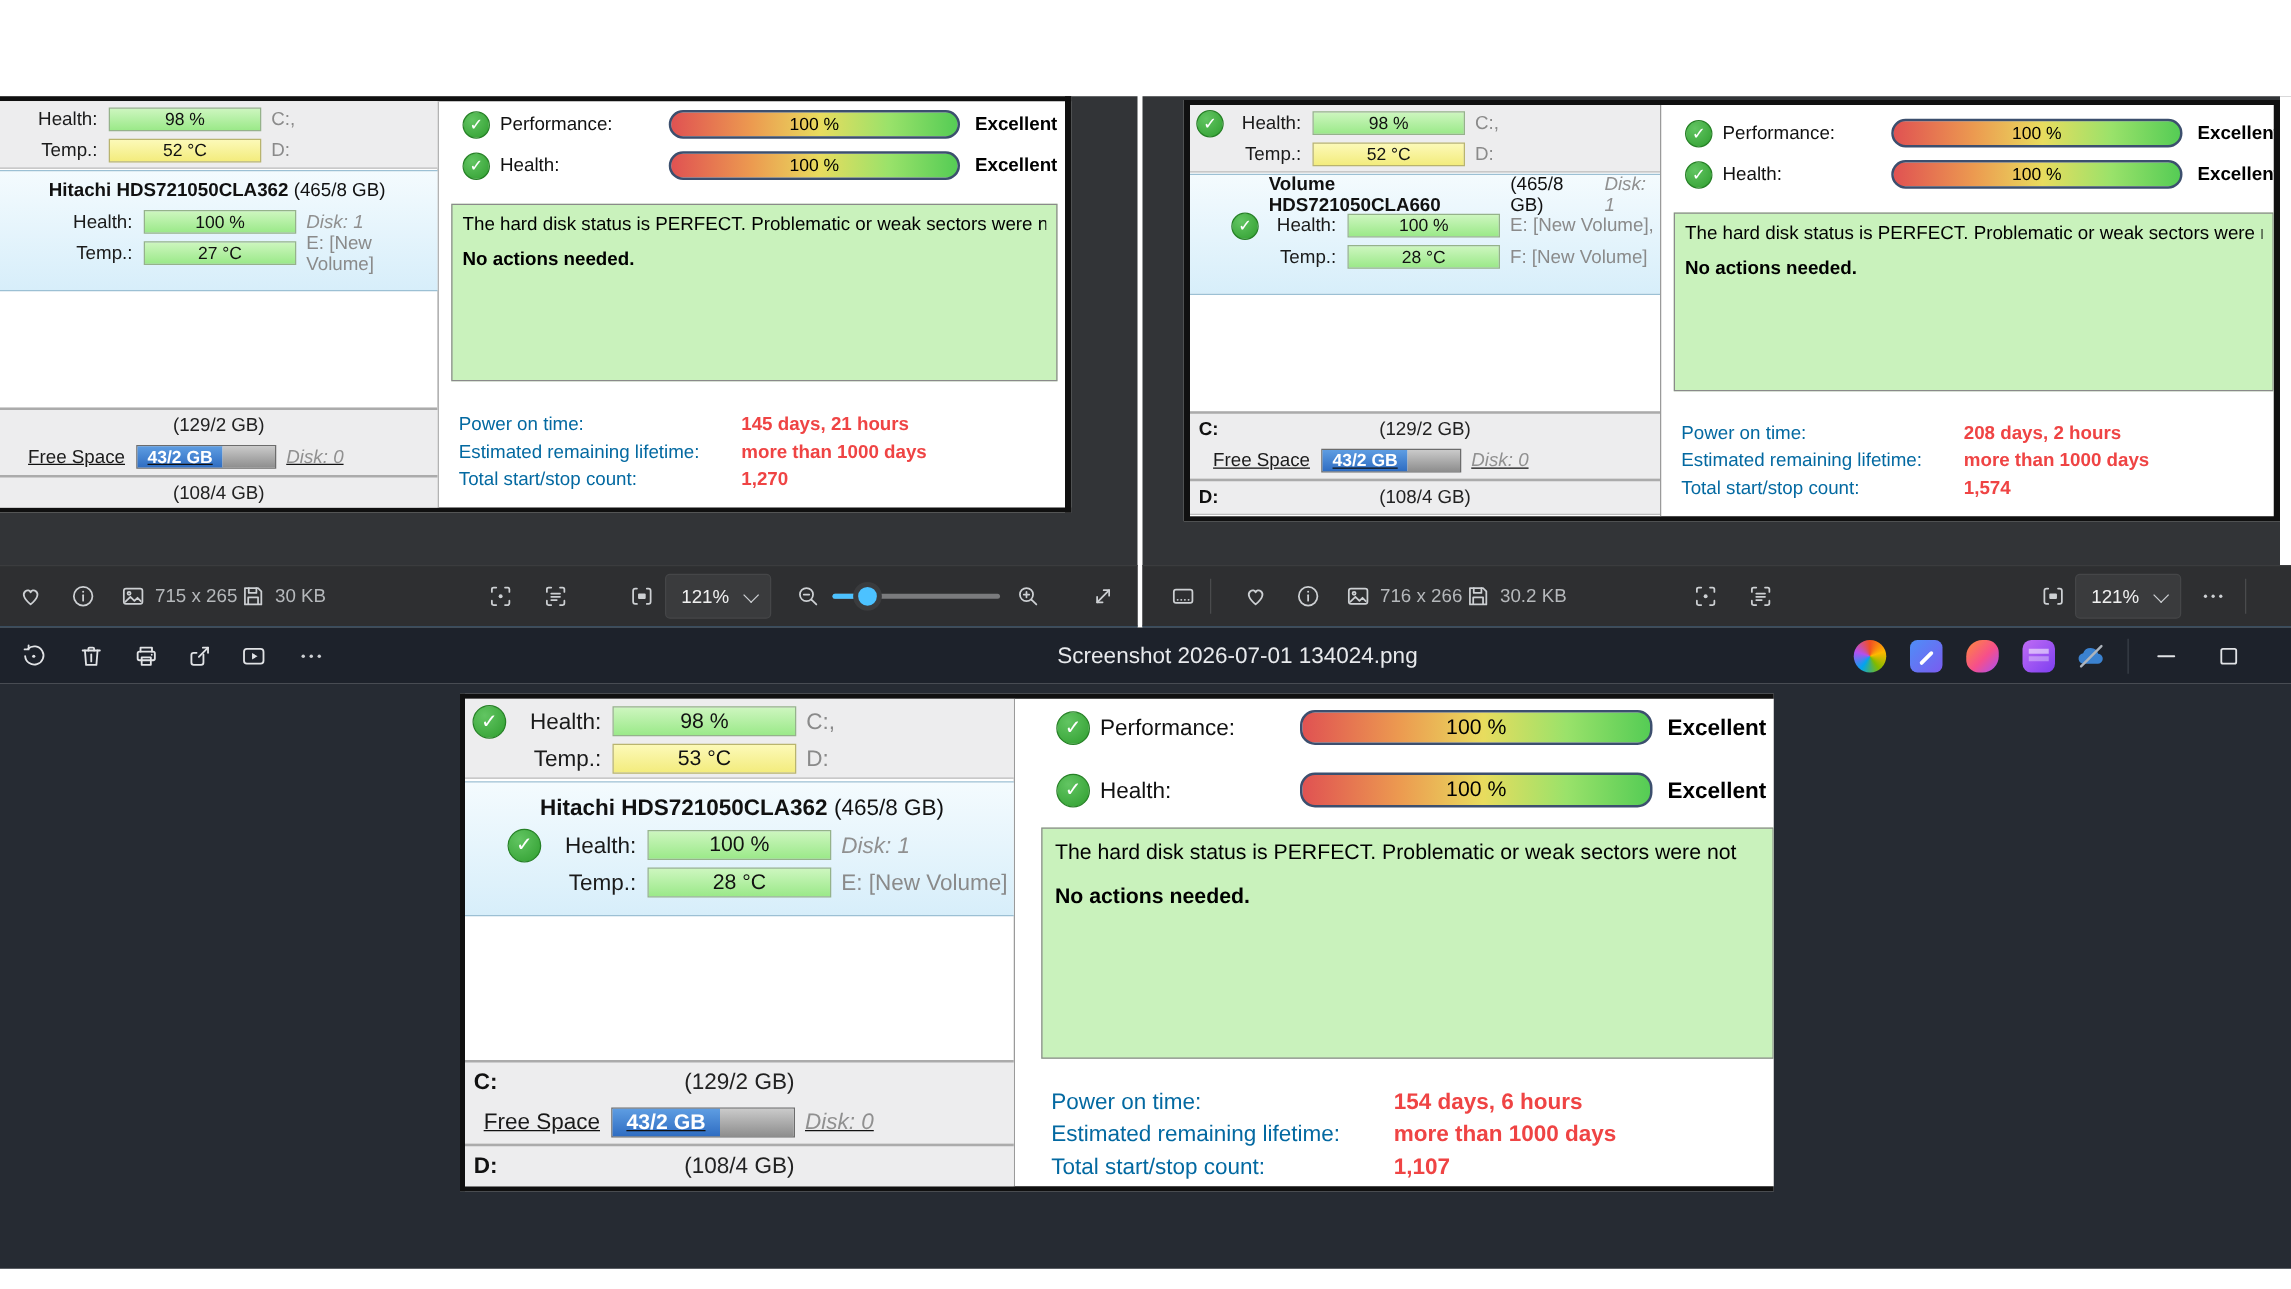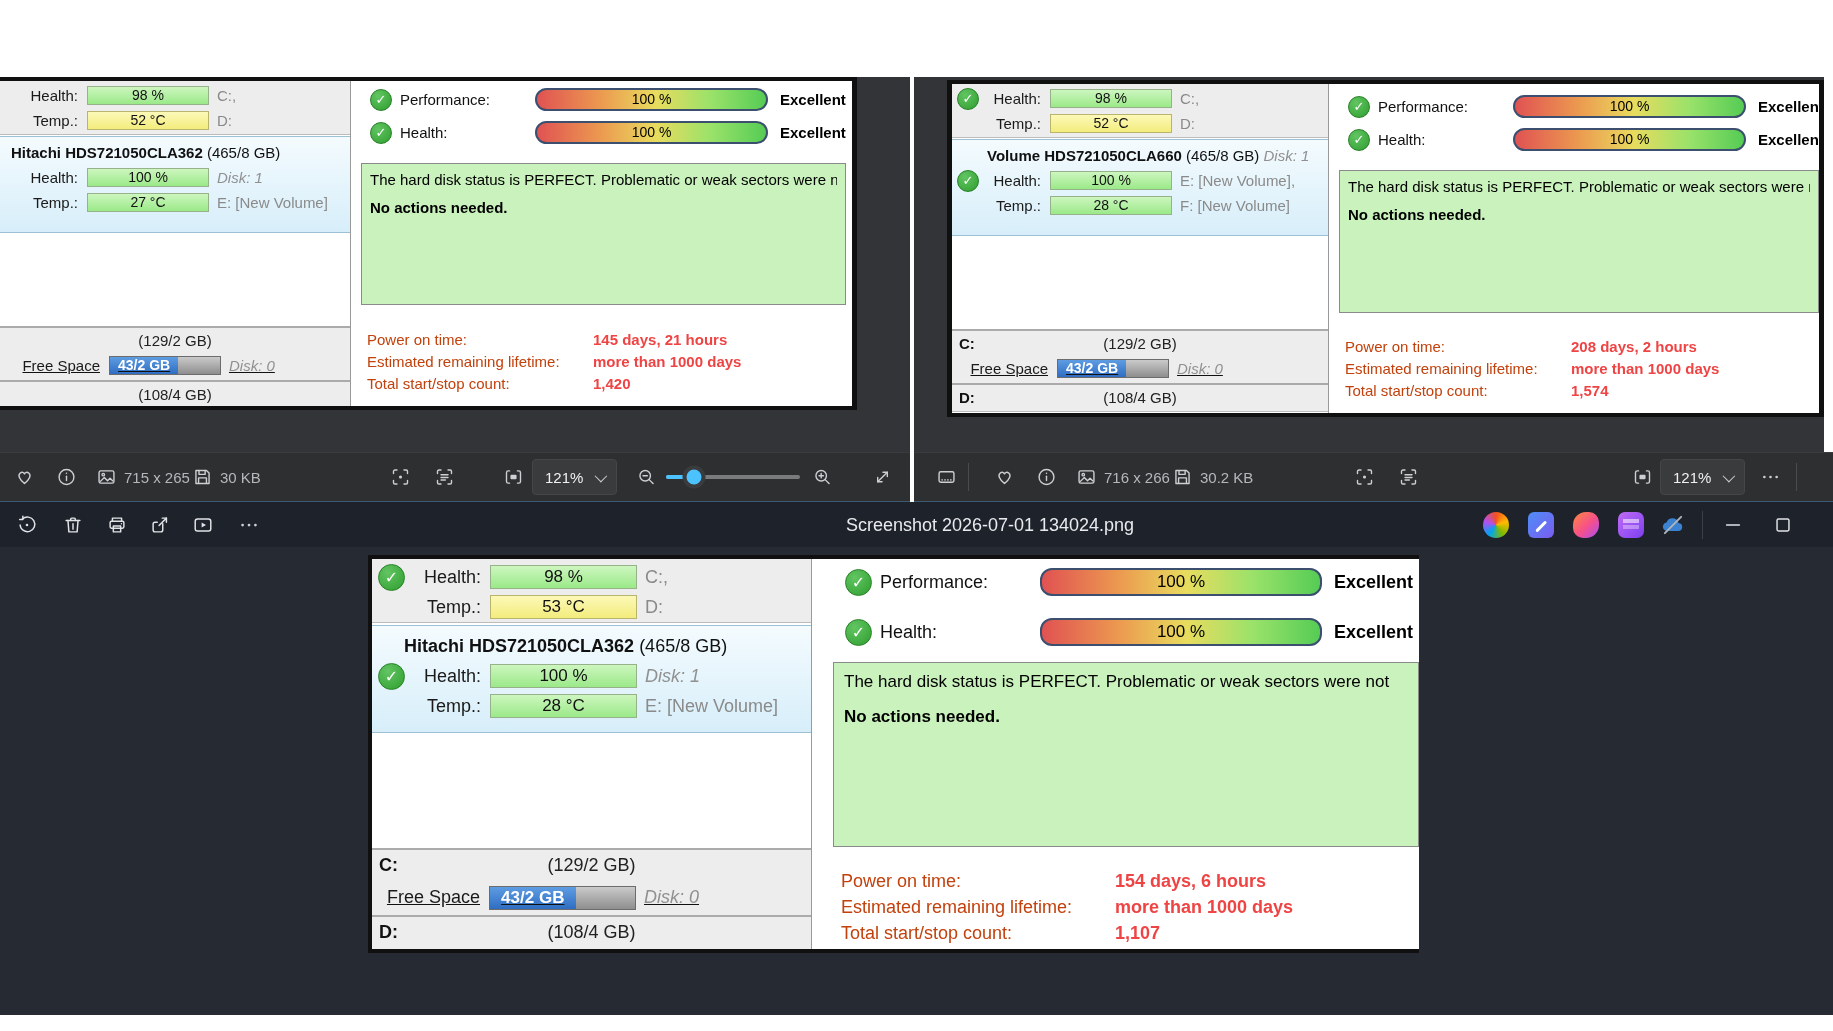--- a/index.html
+++ b/index.html
@@ -25,21 +25,21 @@
   .bar.green{background:linear-gradient(180deg,#cdf6bf,#9be989);}
   .bar.yellow{background:linear-gradient(180deg,#fcf9b8,#f3ec7d);border-color:#b9b46e;}
   .vol{color:#8a8a8a;}
   .note{color:#909090;font-style:italic;}
   .chk{flex:none;border-radius:50%;background:radial-gradient(circle at 35% 30%,#62c562,#2f9e2f);
        color:#fff;display:flex;align-items:center;justify-content:center;font-weight:bold;
        border:1px solid #268126;box-sizing:border-box;}
   .sm .chk{width:22px;height:22px;font-size:13px;margin-left:5px;}
   .lg .chk{width:27px;height:27px;font-size:16px;margin-left:6px;}
   .selblock{position:absolute;left:0;right:0;background:linear-gradient(180deg,#f4fbfe,#d7eefa);
-            border-top:1px solid #9cc0d4;border-bottom:1px solid #9cc0d4;}
+            border-top:1px solid #9cc0d4;border-bottom:1px solid #9cc0d4;padding-left:28px;}
   .dheader{font-weight:bold;color:#111;}
   .sm .dheader{font-size:15px;}
   .lg .dheader{font-size:18px;}
   .dheader .cap{font-weight:normal;}
   .dheader .hnote{font-weight:normal;color:#909090;font-style:italic;}
   .freebar{flex:none;display:flex;border:1px solid #6c6c6c;box-sizing:border-box;margin:0 8px 0 9px;}
   .sm .freebar{width:112px;height:19px;}
   .lg .freebar{width:147px;height:24px;}
   .freefill{background:linear-gradient(180deg,#5e9de2,#2f6dc2);color:#fff;font-weight:bold;text-align:center;
             width:62%;overflow:visible;white-space:nowrap;}
@@ -66,21 +66,21 @@
   .sm .statusbox{font-size:15px;padding:7px 8px;}
   .lg .statusbox{font-size:17px;padding:9px 10px;}
   .stxt{white-space:nowrap;overflow:hidden;}
   .sact{font-weight:bold;}
   .sm .sact{margin-top:11px;}
   .lg .sact{margin-top:15px;}
   .iblock{position:absolute;left:8px;right:0;}
   .inforow{display:flex;}
   .sm .inforow{font-size:15px;line-height:22px;}
   .lg .inforow{font-size:18px;line-height:26px;}
-  .il{flex:none;color:#c2410c;}
+  .il{flex:none;color:#0369a1;}
   .sm .il{width:226px;}
   .lg .il{width:274px;}
   .iv{font-weight:bold;color:#ef4444;}
   
   .vtb{position:absolute;top:375px;left:0;right:0;height:48px;background:#2e2f31;border-top:1px solid #3b3c3e;}
   .ti{position:absolute;top:50%;transform:translateY(-50%);color:#c9ccd0;display:flex;align-items:center;}
   .ttext{font-size:15px;color:#b5b8bb;white-space:nowrap;}
   .ic{width:21px;height:21px;stroke:#cdd0d3;fill:none;stroke-width:1.6;stroke-linecap:round;stroke-linejoin:round;}
   .zoombox{position:absolute;top:50%;transform:translateY(-50%);height:36px;background:#3a3b3d;border:1px solid #454648;
            border-radius:4px;display:flex;align-items:center;gap:12px;padding:0 12px;color:#f0f0f0;font-size:15px;box-sizing:border-box;}
@@ -293,21 +293,21 @@
           <div class="inforow">
               <span class="il">Power on time:</span>
               <span class="iv">145 days, 21 hours</span>
             </div>
           <div class="inforow">
               <span class="il">Estimated remaining lifetime:</span>
               <span class="iv">more than 1000 days</span>
             </div>
           <div class="inforow">
               <span class="il">Total start/stop count:</span>
-              <span class="iv">1,420</span>
+              <span class="iv">1,270</span>
             </div>
         </div>
       </div>
     </div>
 
     <div class="vtb">
       <span class="ti" style="left:14px">
           <svg class="ic">
             <use href="#i-heart"></use>
           </svg>

